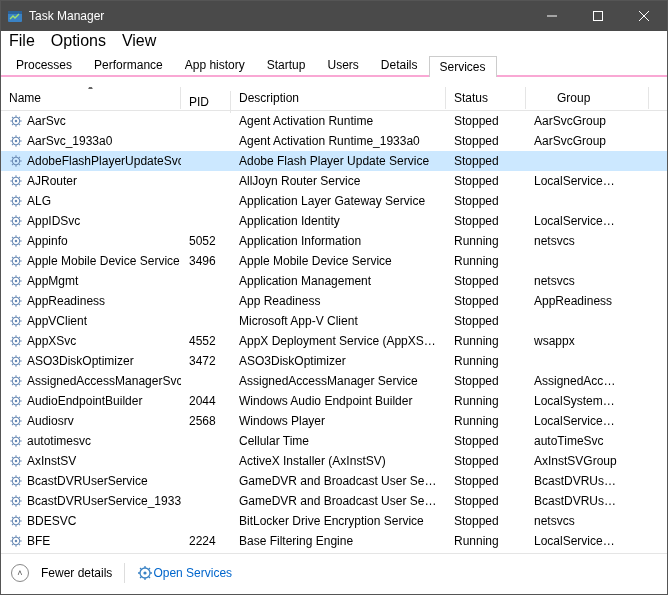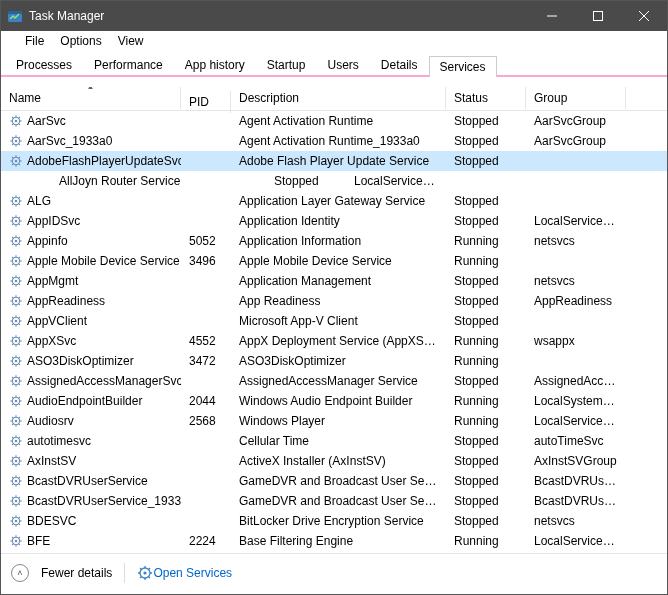--- a/index.html
+++ b/index.html
@@ -32,23 +32,23 @@
   .titlebar .winbtn {
     width: 46px; height: 30px;
     display: flex; align-items: center; justify-content: center;
     color: #fff; font-size: 13px;
   }
   
   .menubar {
     height: 20px;
     display: flex;
     align-items: center;
-    padding: 0 16px;
+    padding: 0 0;
     background: #fff;
-    font-size: 12px;
+    font-size: 16px;
   }
   .menubar .menuitem { padding: 1px 8px; }
   
   .tabs {
     display: flex;
     align-items: flex-end;
     padding: 4px 4px 0 4px;
     border-bottom: 2px solid #f9a8d4;
     background: #fff;
     height: 26px;
@@ -87,21 +87,21 @@
     top: -5px;
     left: 50%;
     transform: translateX(-50%);
     font-size: 8px;
     color: #666;
   }
   .col-name { width: 180px; }
   .col-pid  { width: 50px; margin-top: 8px;  }
   .col-desc { width: 215px; }
   .col-stat { width: 80px;  }
-  .col-grp  { width: 100px; }
+  .col-grp  { width: 100px; margin-left: 23px; }
   
   .listwrap {
     height: 442px;
     overflow-y: scroll;
     overflow-x: hidden;
     position: relative;
   }
   .row {
     display: flex;
     align-items: center;
@@ -270,20 +270,37 @@
             </g>
           </svg></span>
         <span>AdobeFlashPlayerUpdateSvc</span>
       </div>
       <div class="cell pid"></div>
       <div class="cell desc">Adobe Flash Player Update Service</div>
       <div class="cell stat">Stopped</div>
       <div class="cell grp"></div>
     </div>
     <div class="row">
+      <div class="cell name">
+        <span class="gear-icon"><svg viewBox="0 0 16 16" width="14" height="14">
+            <circle cx="8" cy="8" r="4.2" fill="none" stroke="#6a8bb5" stroke-width="1.2"></circle>
+            <circle cx="8" cy="8" r="1.4" fill="#6a8bb5"></circle>
+            <g stroke="#6a8bb5" stroke-width="1.2">
+              <line x1="8" y1="1.5" x2="8" y2="3.5"></line>
+              <line x1="8" y1="12.5" x2="8" y2="14.5"></line>
+              <line x1="1.5" y1="8" x2="3.5" y2="8"></line>
+              <line x1="12.5" y1="8" x2="14.5" y2="8"></line>
+              <line x1="3.4" y1="3.4" x2="4.8" y2="4.8"></line>
+              <line x1="11.2" y1="11.2" x2="12.6" y2="12.6"></line>
+              <line x1="3.4" y1="12.6" x2="4.8" y2="11.2"></line>
+              <line x1="11.2" y1="4.8" x2="12.6" y2="3.4"></line>
+            </g>
+          </svg></span>
+        <span>AJRouter</span>
+      </div>
       <div class="cell pid"></div>
       <div class="cell desc">AllJoyn Router Service</div>
       <div class="cell stat">Stopped</div>
       <div class="cell grp">LocalServiceN...</div>
     </div>
     <div class="row">
       <div class="cell name">
         <span class="gear-icon"><svg viewBox="0 0 16 16" width="14" height="14">
             <circle cx="8" cy="8" r="4.2" fill="none" stroke="#6a8bb5" stroke-width="1.2"></circle>
             <circle cx="8" cy="8" r="1.4" fill="#6a8bb5"></circle>

